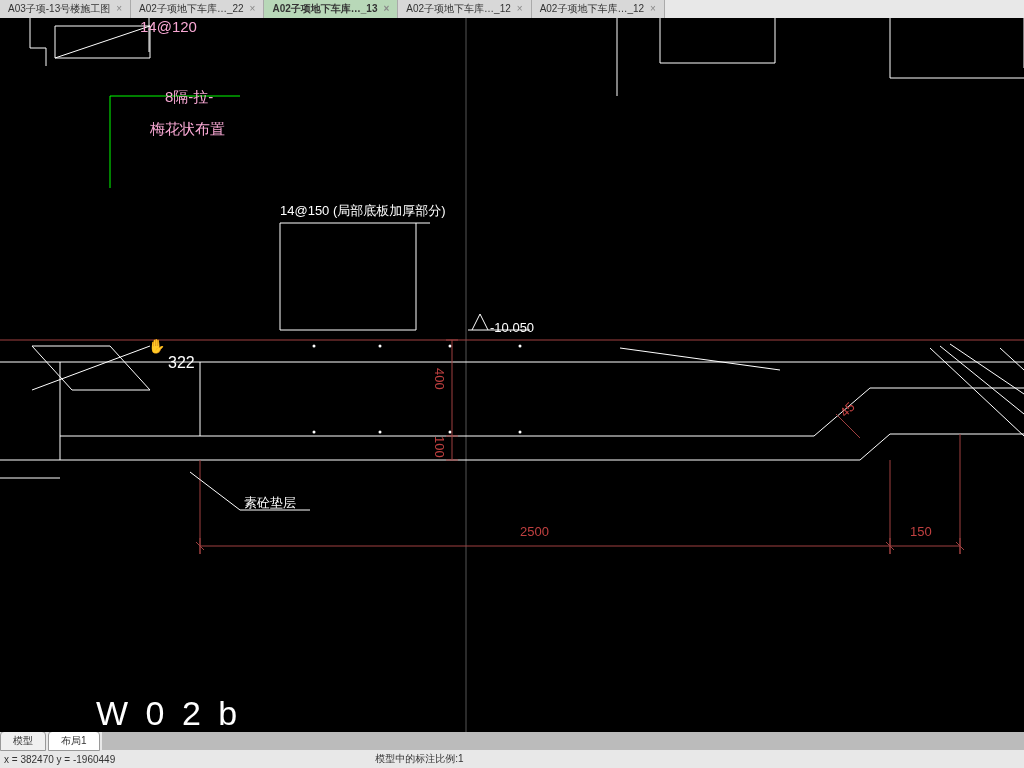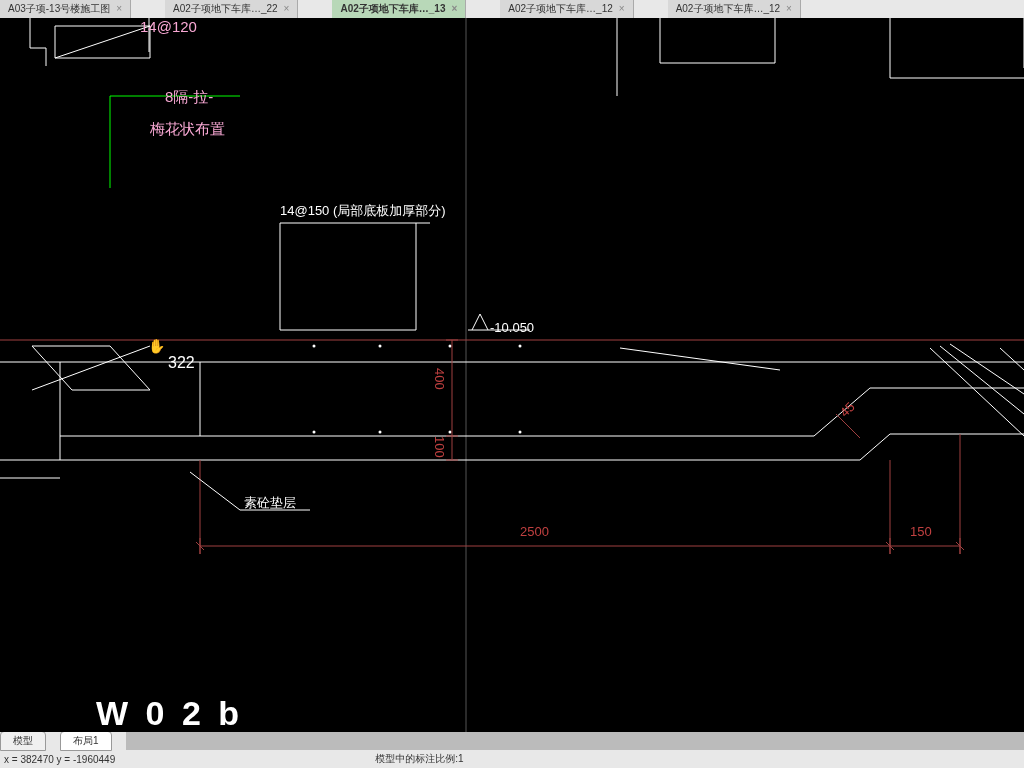--- a/index.html
+++ b/index.html
@@ -1,31 +1,31 @@
 <!DOCTYPE html>
 <html><head>
 <meta charset="utf-8">
 <style>
 * { margin: 0; padding: 0; box-sizing: border-box; font-family: "SimSun", "Microsoft YaHei", sans-serif; }
 body { background: #000; color: #fff; width: 1024px; height: 768px; overflow: hidden; position: relative; }
-.tab-bar { height: 18px; background: #e8e8e8; display: flex; align-items: center; font-size: 10px; color: #333; gap: 34px; }
+.tab-bar { height: 18px; background: #e8e8e8; display: flex; align-items: center; font-size: 10px; color: #333; }
 .tab { padding: 2px 8px; border-right: 1px solid #aaa; background: #d8d8d8; cursor: pointer; white-space: nowrap; }
 .tab.active { background: #b8d8b8; font-weight: bold; }
 .tab-close { margin-left: 6px; color: #888; }
 .canvas { position: relative; width: 1024px; height: 714px; background: #000; overflow: hidden; }
 .bottom-tabs { height: 18px; background: #e8e8e8; display: flex; align-items: center; font-size: 10px; color: #333; }
-.btab { padding: 2px 12px; background: #fff; border: 1px solid #999; border-radius: 4px 4px 0 0; cursor: pointer; margin-right: 14px; }
+.btab { padding: 2px 12px; background: #fff; border: 1px solid #999; border-radius: 4px 4px 0 0; cursor: pointer; margin-right: 2px; }
 .btab.active { background: #f0f0f0; }
 .bottom-tabs .spacer { flex: 1; background: #bbb; height: 18px; }
 .status-bar { height: 18px; background: #e8e8e8; display: flex; align-items: center; font-size: 10px; color: #333; padding: 0 4px; }
 .status-bar .sec { margin-right: 60px; }
 .el { position: absolute; }
 .txt-green { color: #f9a8d4; font-size: 15px; }
 .txt-white { color: #fff; font-size: 13px; text-align: right; }
-.txt-wz { color: #fff; font-size: 34px; font-weight: 700; letter-spacing: 4px; }
+.txt-wz { color: #fff; font-size: 34px; font-weight: 400; letter-spacing: 4px; }
 .dim-red { color: #c04040; font-size: 13px; }
 .dim-red-v { color: #c04040; font-size: 13px; writing-mode: vertical-rl; text-orientation: mixed; }
 line, polyline { vector-effect: non-scaling-stroke; }
 .hand { position: absolute; color: #fff; font-size: 14px; }
 </style>
 </head>
 <body>
 
 <div class="tab-bar">
   <div class="tab"><span>A03子项-13号楼施工图</span><span class="tab-close">×</span></div>

